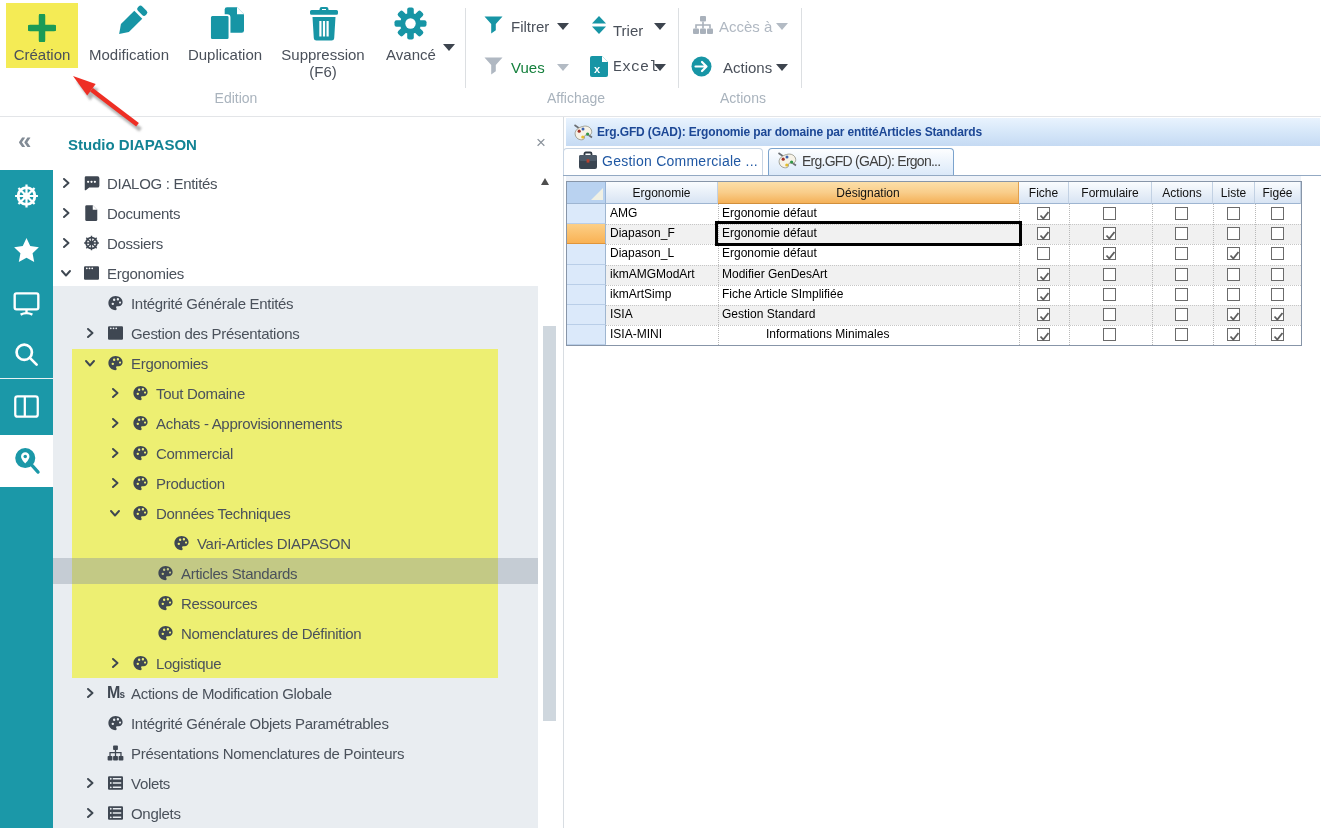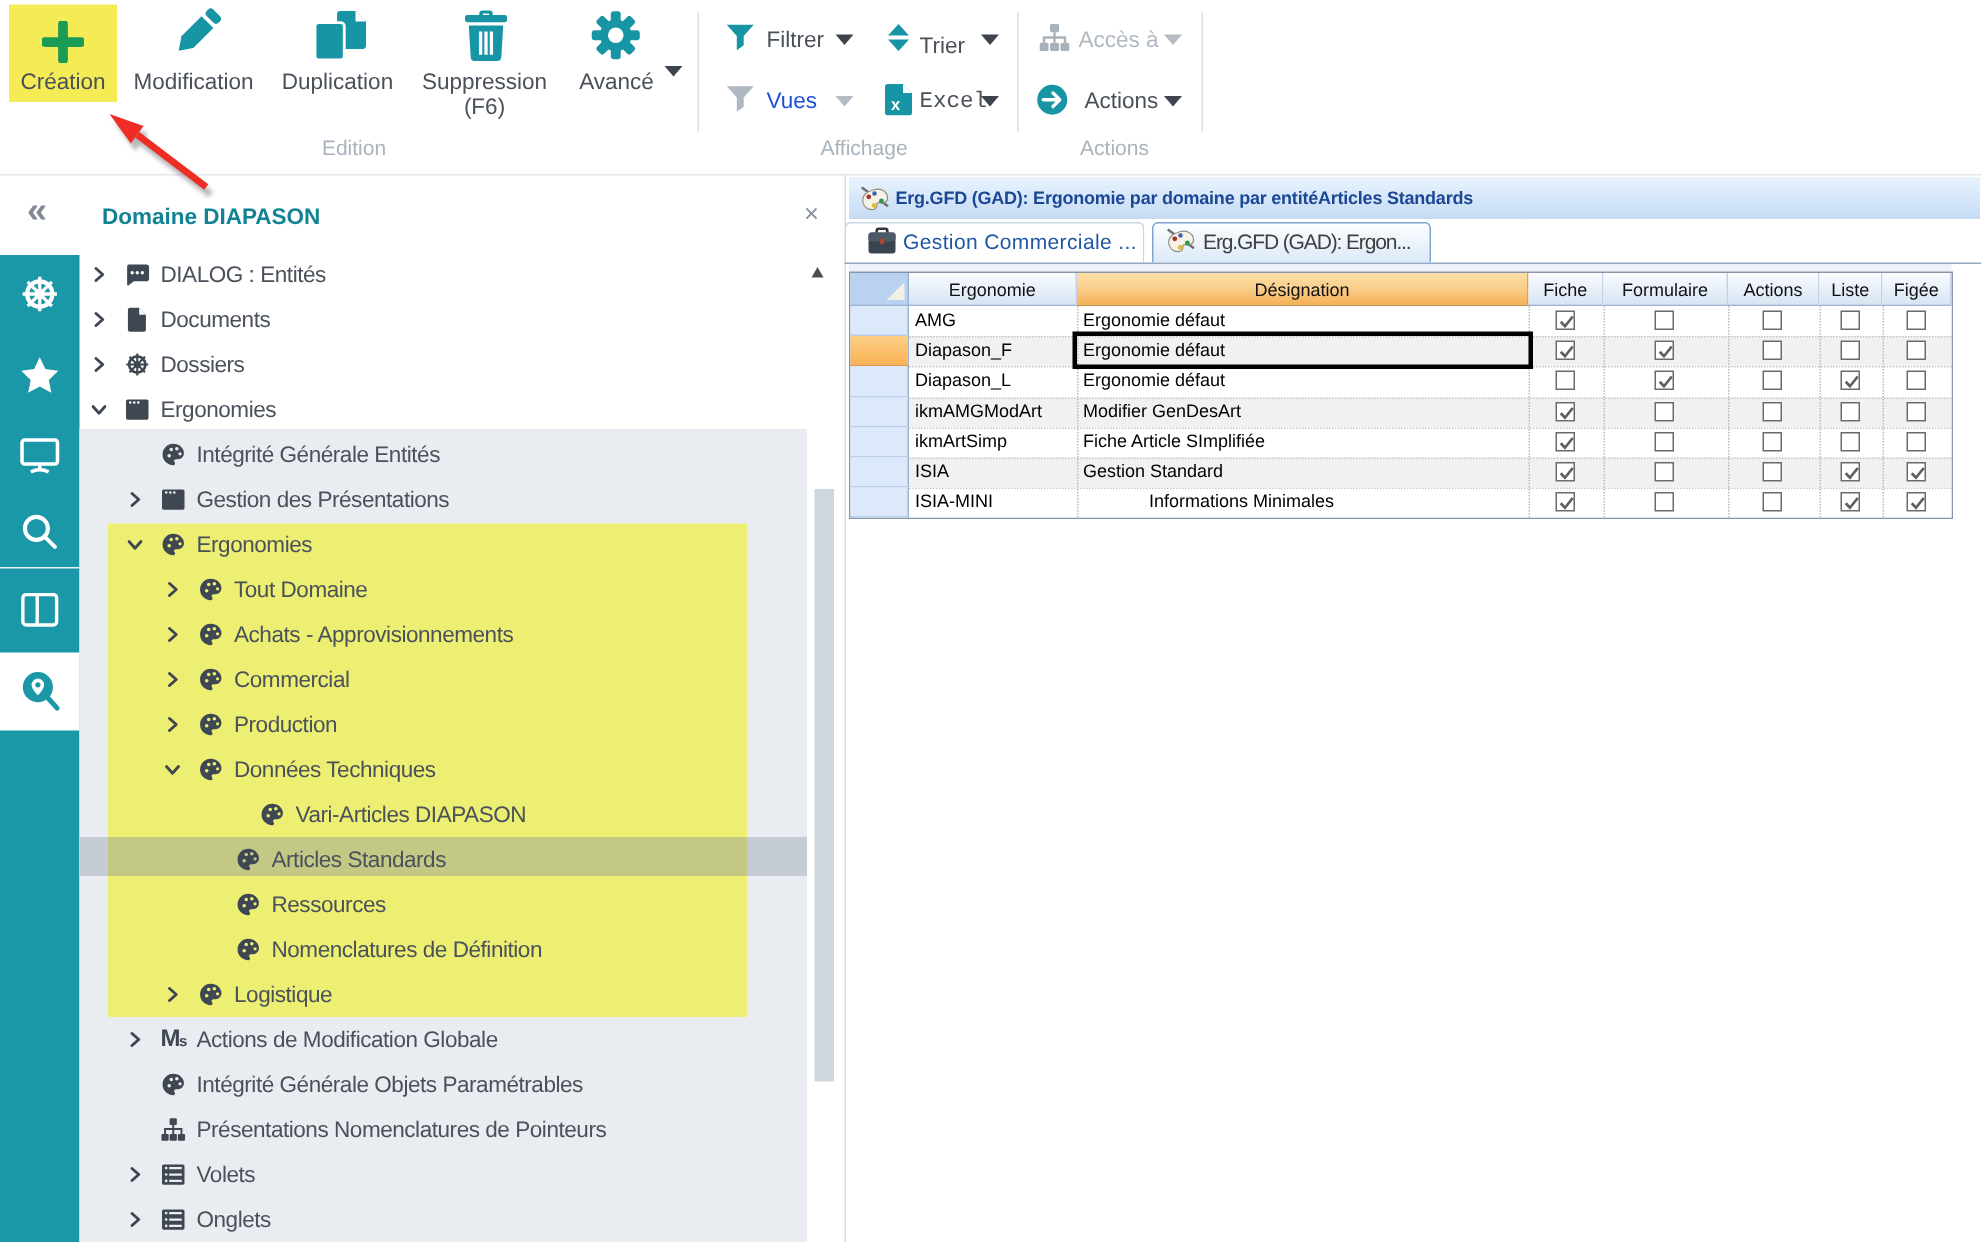--- a/index.html
+++ b/index.html
@@ -90,21 +90,21 @@
       <path d="M7 0 L14 7.6 H0 Z"></path>
       <path d="M7 18 L14 10.4 H0 Z"></path>
     </g>
   </svg>
 <div class="tb-label" style="left:613px;top:22px;">Trier</div>
 <div class="caret" style="left:654px;top:23px;"></div>
 
 <svg class="abs" style="left:484px;top:57px" width="19" height="18" viewBox="0 0 19 18">
     <path fill="#b0b8c2" d="M0.5 0.5 H18.5 L11.8 8 V14.2 L7.2 17.5 V8 Z"></path>
   </svg>
-<div class="tb-label" style="left:511px;top:59px;color:#1d4ed8;">Vues</div>
+<div class="tb-label" style="left:511px;top:59px;color:#15803d;">Vues</div>
 <div class="caret gray" style="left:557px;top:64px;"></div>
 
 <svg class="abs" style="left:590px;top:56px" width="18" height="21" viewBox="0 0 18 21">
     <path fill="#1795a5" d="M2 0 H12 L18 6 V19 a2 2 0 0 1 -2 2 H2 a2 2 0 0 1 -2 -2 V2 a2 2 0 0 1 2 -2 Z"></path>
     <path fill="#fff" d="M12 0 L18 6 H12 Z"></path>
     <text x="7" y="17" font-size="11" font-weight="bold" fill="#fff" text-anchor="middle" font-family="Liberation Sans">x</text>
   </svg>
 <div class="tb-label" style="left:613px;top:59px;font-family:Liberation Mono, monospace;">Excel</div>
 <div class="caret" style="left:654px;top:64px;"></div>
 <div class="grp" style="left:530px;top:90px;width:92px;">Affichage</div>
@@ -143,21 +143,21 @@
       <path d="M82.5 62.7 L36.5 27.8" stroke-width="4.5" fill="none"></path>
       <path d="M18 14 L40.7 22 L32.2 33.6 Z" stroke="none"></path>
     </g>
     <g fill="#ee2e24" stroke="#ee2e24">
       <path d="M82.5 62.7 L36.5 27.8" stroke-width="4.5" fill="none"></path>
       <path d="M18 14 L40.7 22 L32.2 33.6 Z" stroke="none"></path>
     </g>
   </svg>
 
 <div class="abs" style="left:18px;top:127px;font-size:24px;font-weight:bold;color:#828b95;">«</div>
-<div class="abs" style="left:68px;top:136px;font-size:15px;font-weight:bold;color:#128394;">Domaine DIAPASON</div>
+<div class="abs" style="left:68px;top:136px;font-size:15px;font-weight:bold;color:#128394;">Studio DIAPASON</div>
 <div class="abs" style="left:536px;top:133px;font-size:17px;color:#8b939c;">×</div>
 
 <div class="abs" style="left:0;top:170px;width:53px;height:658px;background:#1b98a8;"></div>
 <div class="abs" style="left:0;top:435px;width:53px;height:52px;background:#fff;"></div>
 <div class="abs" style="left:0;top:378px;width:53px;height:1px;background:#e8f2f3;"></div>
 <svg class="abs" style="left:12px;top:182px;color:#fff" width="29" height="28">
     <use href="#i-wheel"></use>
   </svg>
 <svg class="abs" style="left:12px;top:236px" width="29" height="28" viewBox="0 0 24 24">
     <path fill="#fff" d="M12 1.8 L15.2 8.6 L22.6 9.6 L17.2 14.8 L18.6 22.2 L12 18.6 L5.4 22.2 L6.8 14.8 L1.4 9.6 L8.8 8.6 Z"></path>

